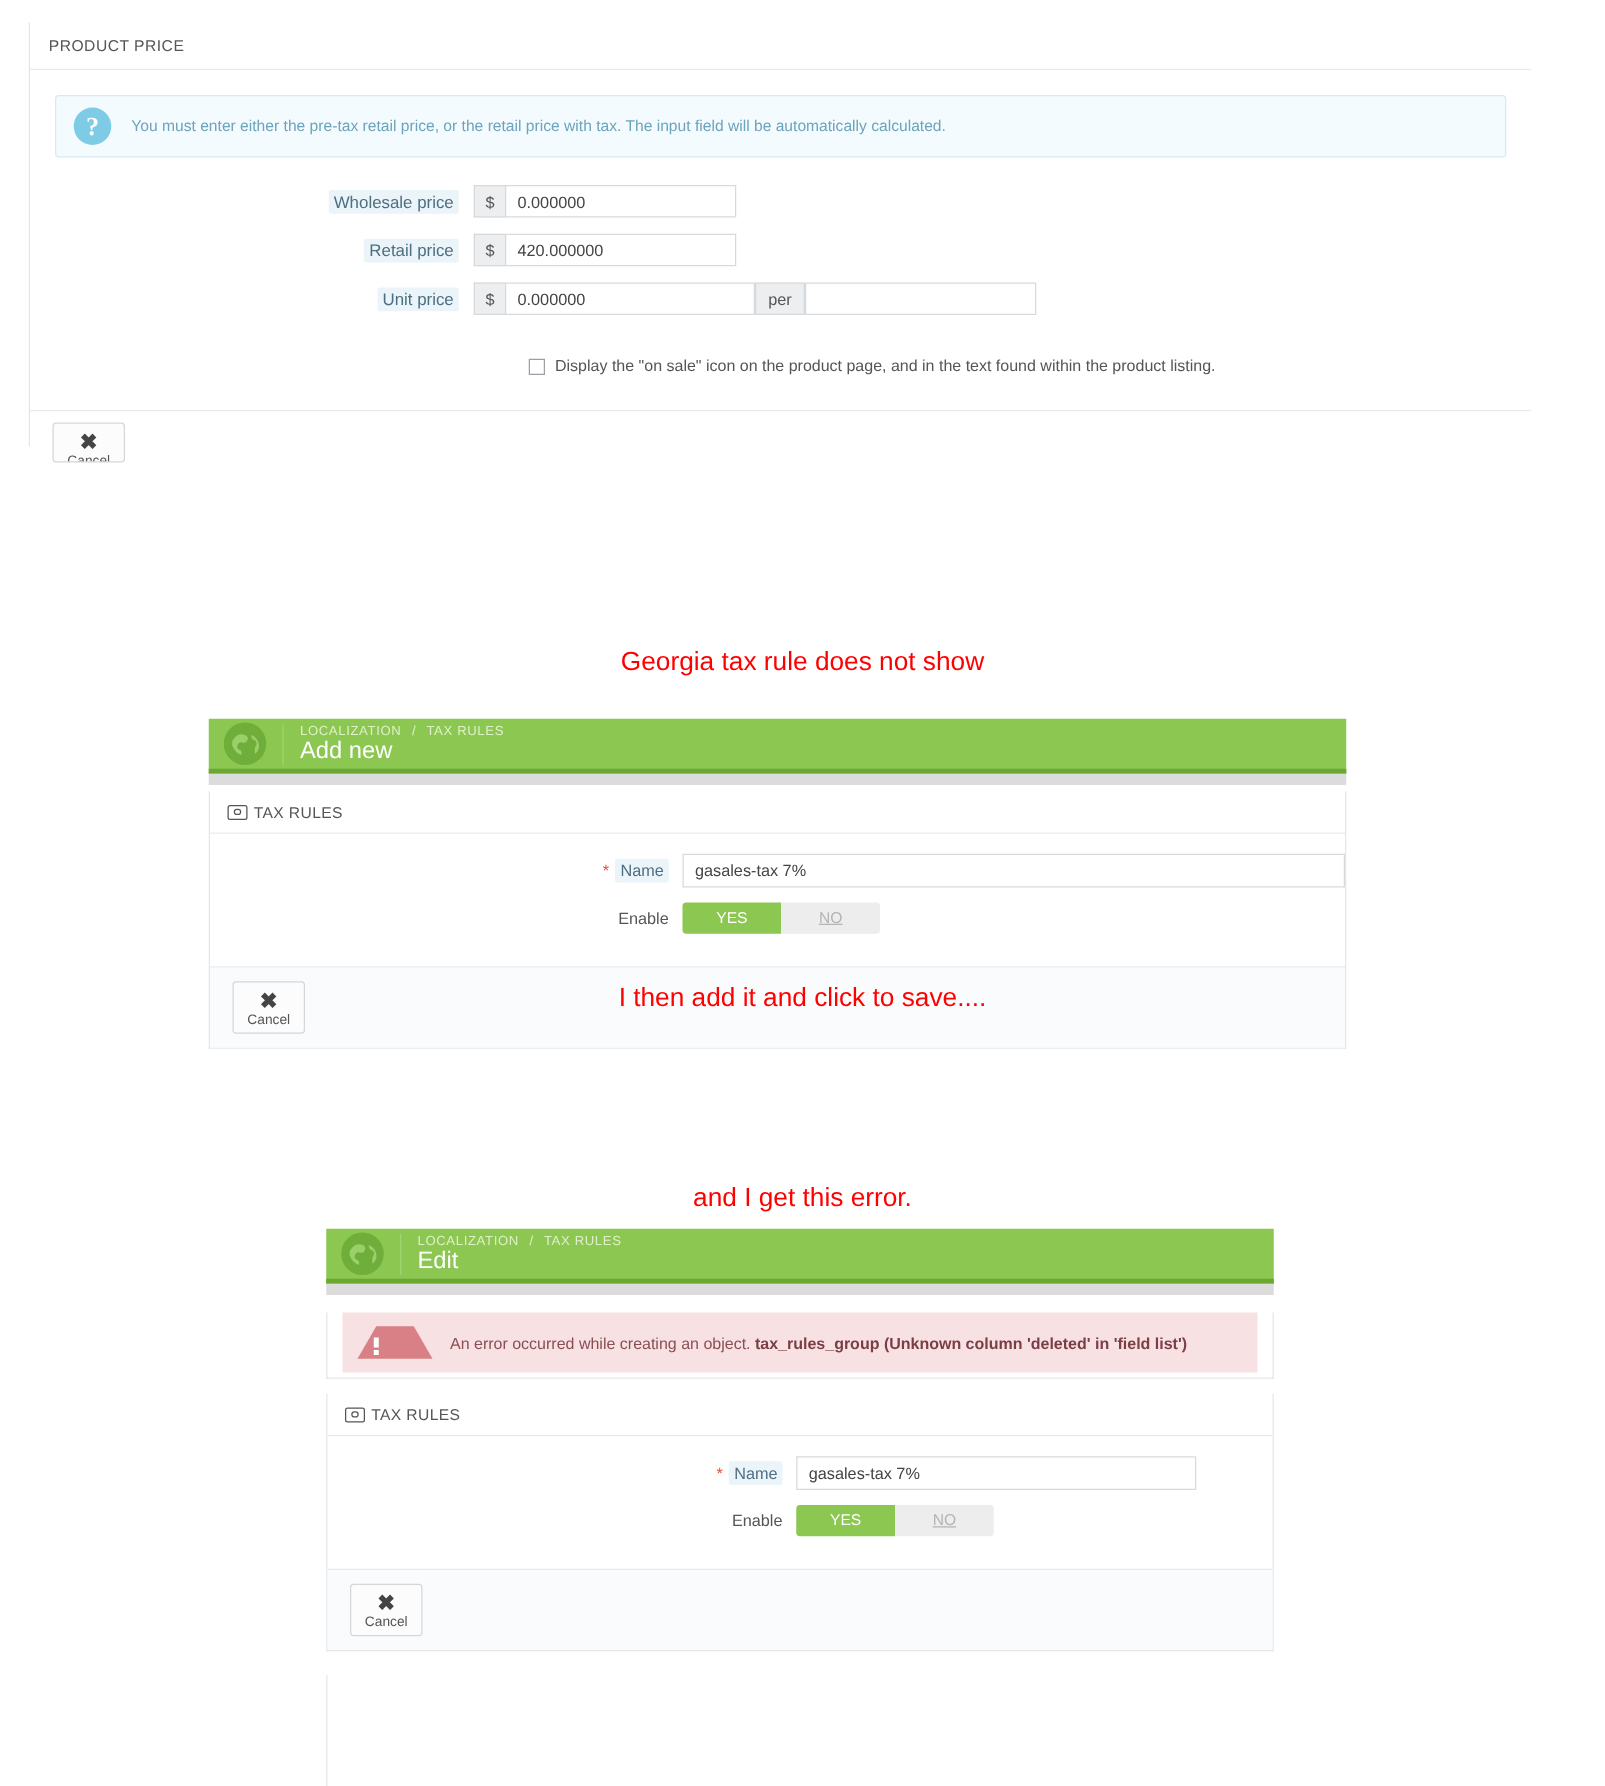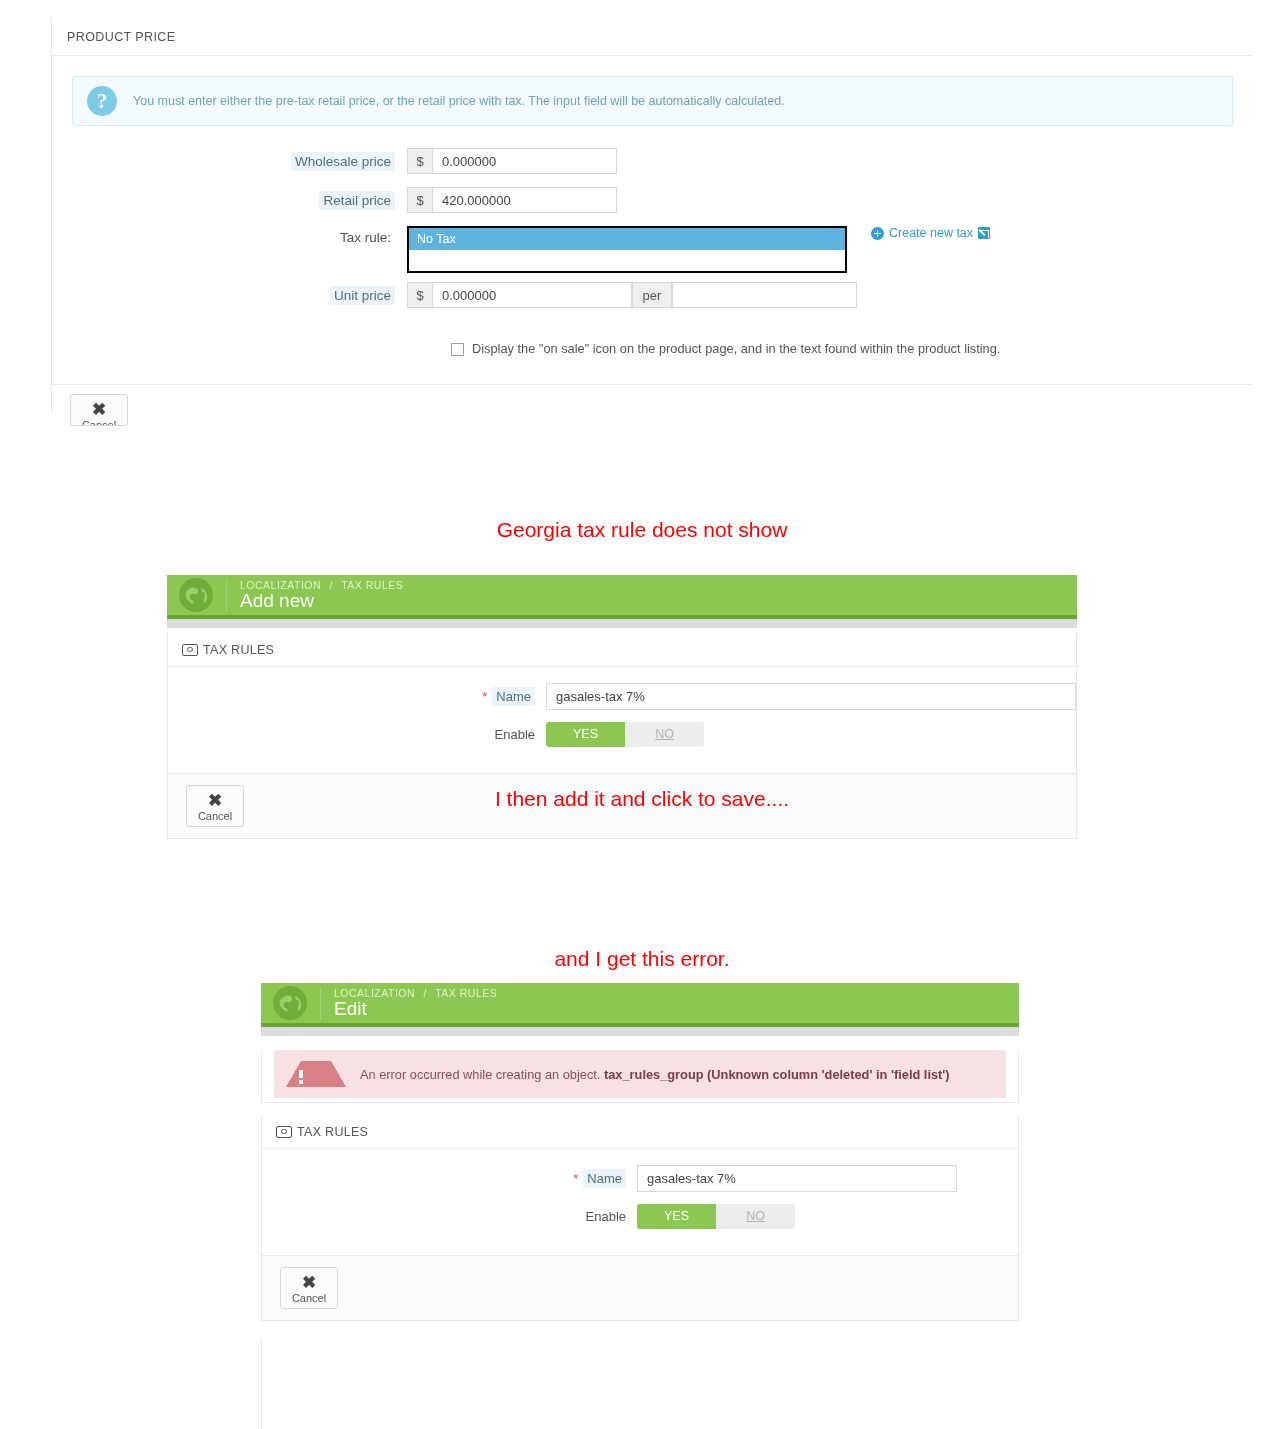--- a/index.html
+++ b/index.html
@@ -4,21 +4,21 @@
 <style>
   html,body{margin:0;padding:0;}
   body{
     width:1284px;height:1429px;position:relative;background:#ffffff;
     font-family:"Liberation Sans",sans-serif;
     -webkit-font-smoothing:antialiased;
   }
 
   
   #panel-price{
-    position:absolute;left:51px;top:18px;width:1201px;
+    position:absolute;left:23px;top:18px;width:1201px;
     background:#fff;border-left:1px solid #e4e7ea;
   }
   .pp-title{
     font-size:12.5px;color:#555;letter-spacing:.4px;
     padding:12px 0 11px 15px;border-bottom:1px solid #e8ebee;
   }
   .pp-body{padding:0;}
   .info-box{
     margin:20px 20px 0 20px;background:#f4fbfe;border:1px solid #d6eaf3;
     border-radius:3px;display:flex;align-items:center;padding:9px 14px;
@@ -239,34 +239,20 @@
       </div>
 
       <div class="frow">
         <div class="flabel"><span>Retail price</span></div>
         <div class="inputgrp">
           <div class="addon">$</div>
           <div class="txtin w185">420.000000</div>
         </div>
       </div>
 
-      <div class="frow" style="align-items:flex-start;margin-bottom:9px;">
-        <div class="flabel plain" style="padding-top:4px;"><span>Tax rule:</span></div>
-        <div class="selwrap">
-          <div class="openselect">
-            <div class="opt sel">No Tax</div>
-            <div class="blank"></div>
-          </div>
-        </div>
-        <div class="createtax">
-          <span class="plus-ico"></span>
-          <span>Create new tax</span>
-          <span class="ext-ico"></span>
-        </div>
-      </div>
 
       <div class="frow">
         <div class="flabel"><span>Unit price</span></div>
         <div class="inputgrp">
           <div class="addon">$</div>
           <div class="txtin w200">0.000000</div>
           <div class="addon mid">per</div>
           <div class="txtin w185"></div>
         </div>
       </div>

